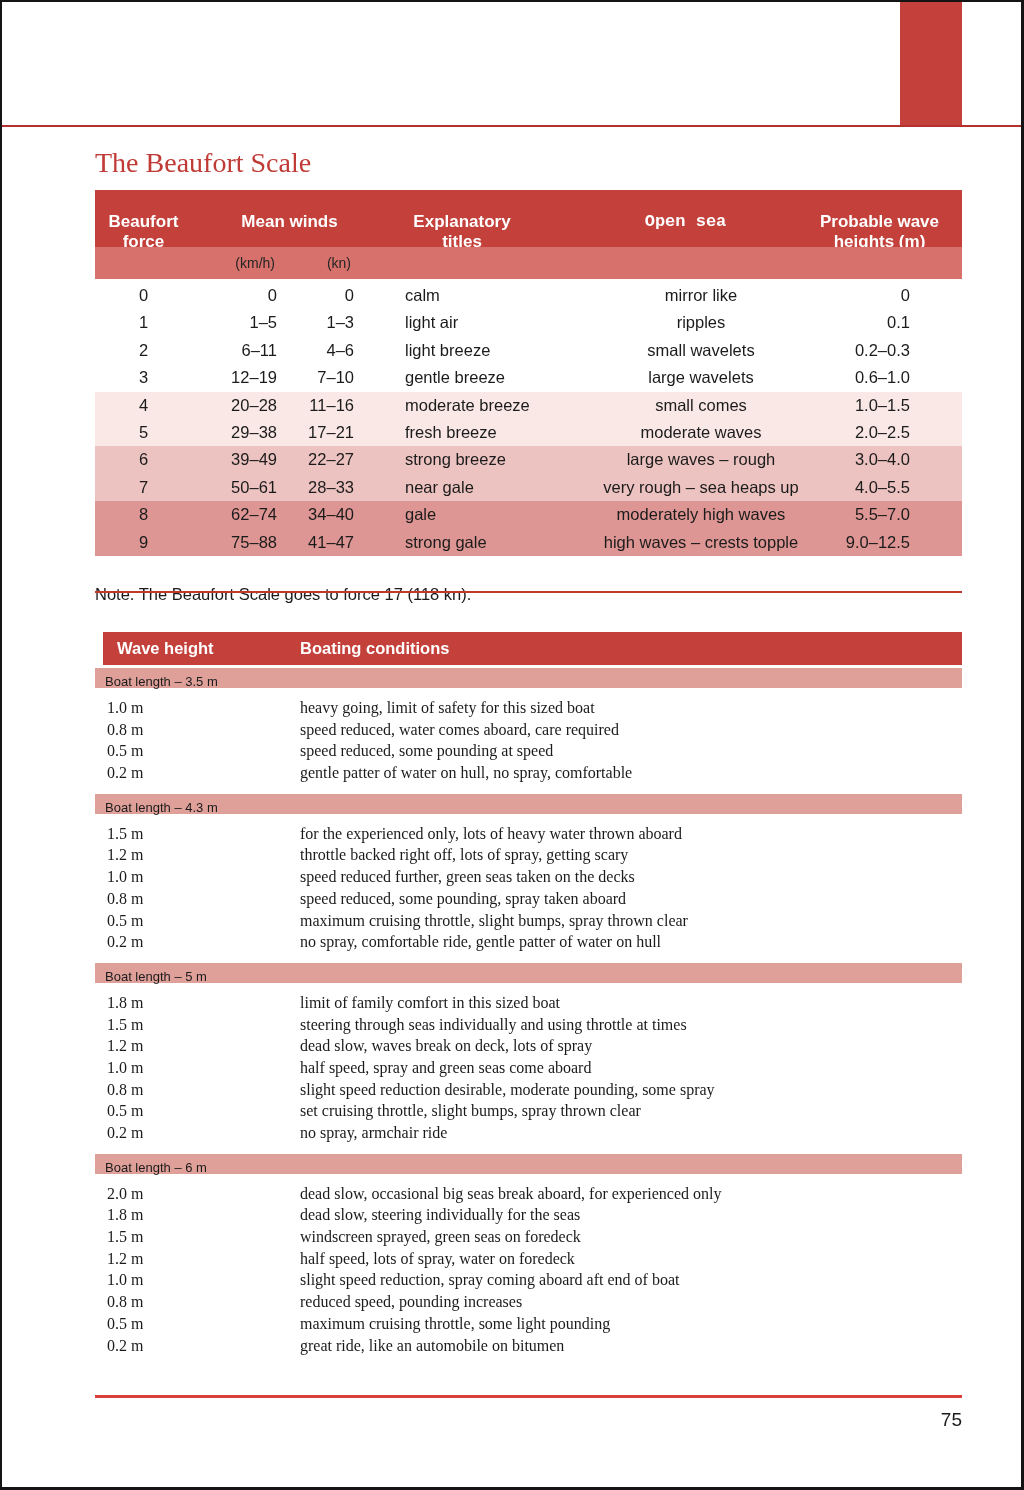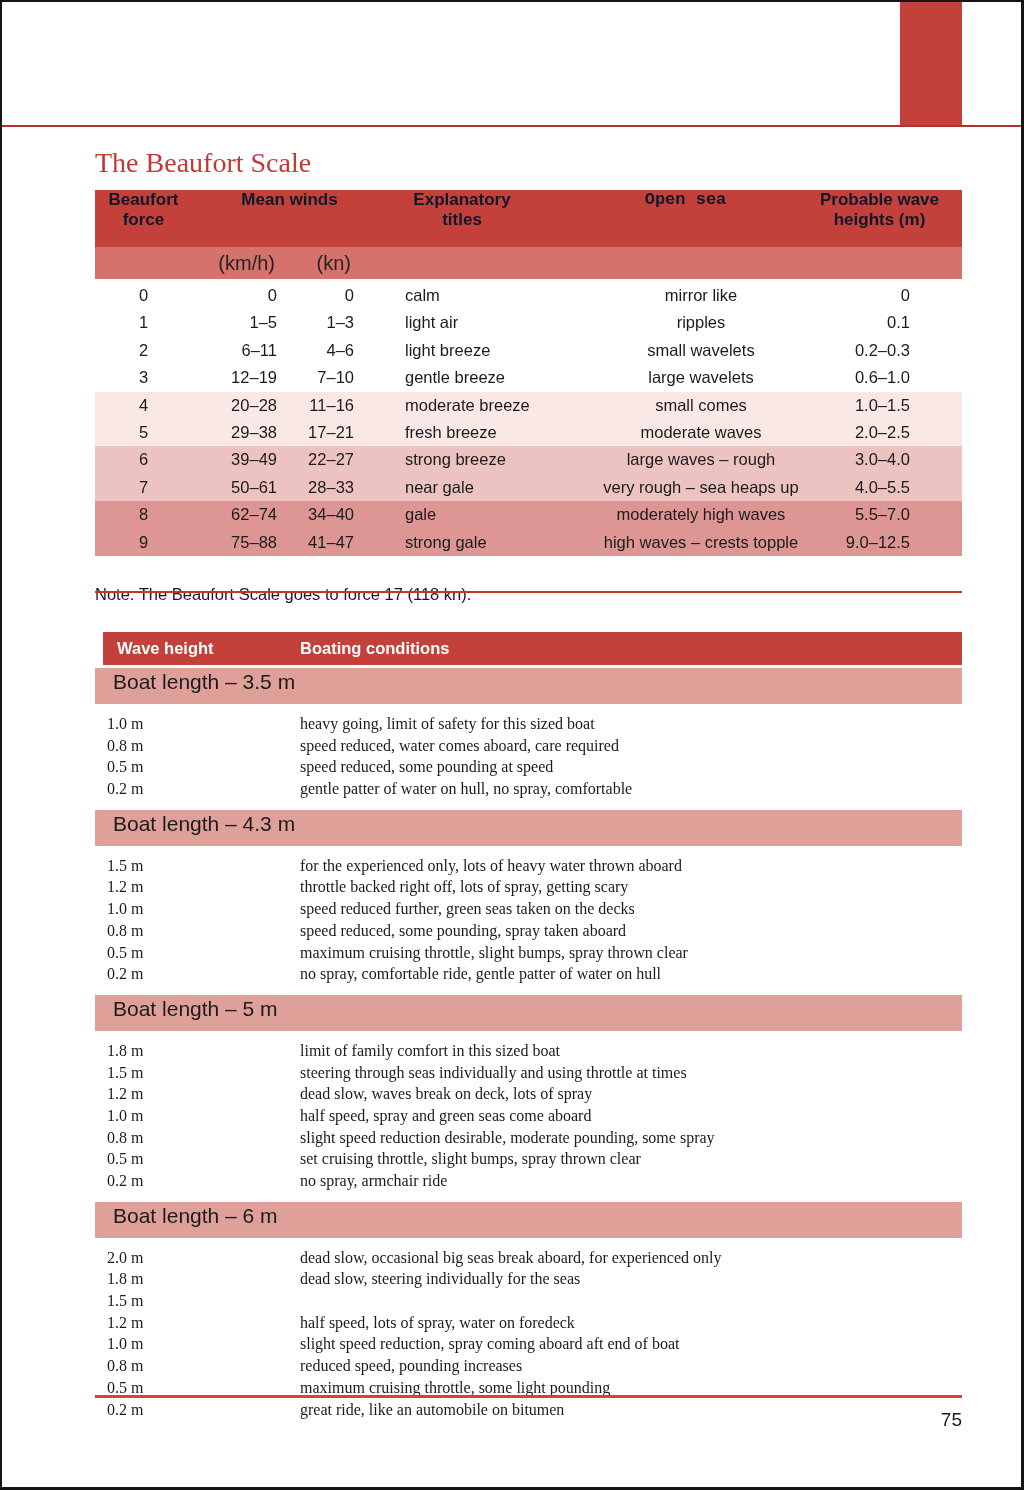--- a/index.html
+++ b/index.html
@@ -22,32 +22,32 @@
   .title{
     position:absolute;left:93px;top:146px;margin:0;
     font-family:"Liberation Serif","DejaVu Serif",serif;
     font-weight:normal;font-size:28px;line-height:30px;
     color:var(--title-red,#c03a36);
   }
   
   .beaufort{position:absolute;left:93px;top:188px;width:867px;}
   .b-head{position:relative;height:57px;background:var(--accent-red,#c4403b);}
   .b-head span{
-    position:absolute;top:0;display:block;text-align:center;
-    color:#0f172a;font-weight:bold;font-size:17px;line-height:20px;
+    position:absolute;top:22px;display:block;text-align:center;
+    color:#ffffff;font-weight:bold;font-size:17px;line-height:20px;
   }
   .h-force{left:0;width:97px;}
   .h-winds{left:112px;width:165px;}
   .h-expl{left:307px;width:120px;}
   .h-sea{left:468px;width:245px;font-family:Liberation Mono, monospace;}
   .h-prob{left:712px;width:145px;}
   .b-sub{position:relative;height:32px;background:var(--salmon-dark,#d6716c);}
   .b-sub span{
     position:absolute;top:0;display:block;height:32px;line-height:32px;
-    font-size:20px;color:#242424;text-align:right;box-sizing:border-box;
+    font-size:14px;color:#242424;text-align:right;box-sizing:border-box;
   }
   .u-kmh{left:97px;width:85px;padding-right:2px;}
   .u-kn{left:184px;width:75px;padding-right:3px;}
   .b-body{padding-top:3px;}
   .b-row{
     display:grid;
     grid-template-columns:97px 87px 78px 215px 245px 145px;
     height:27.4px;line-height:27.4px;font-size:16.5px;
   }
   .b-row span{box-sizing:border-box;white-space:nowrap;overflow:hidden;}
@@ -67,22 +67,22 @@
   
   .boating{position:absolute;left:93px;top:630px;width:867px;}
   .bo-head{position:relative;height:33px;background:var(--accent-red,#c4403b);margin-bottom:3px;margin-left:8px;}
   .bo-head span{
     position:absolute;top:0;height:33px;line-height:33px;
     color:#ffffff;font-weight:bold;font-size:16.5px;
   }
   .h-wave{left:14px;}
   .h-cond{left:197px;}
   .bar{
-    height:36px;line-height:28px;background:var(--salmon-light,#e0a09a);
-    padding-left:18px;font-size:21px;color:#1b1b1b;box-sizing:border-box;
+    height:20px;line-height:28px;background:var(--salmon-light,#e0a09a);
+    padding-left:10px;font-size:13px;color:#1b1b1b;box-sizing:border-box;
   }
   .rows{padding:9px 0 10px 0;font-family:Liberation Serif, serif;}
   .rows.last{padding-bottom:8px;}
   .r{display:flex;height:21.7px;line-height:21.7px;font-size:16px;}
   .r .wh{width:185px;padding-left:12px;box-sizing:border-box;flex:none;}
   .r .tx{flex:1;white-space:nowrap;overflow:hidden;margin-left:20px;}
   
   .bottom-rule{position:absolute;left:93px;top:1393px;width:867px;height:3px;background:var(--bottom-red,#d94039);}
   .page-number{position:absolute;left:93px;top:1406px;width:867px;text-align:right;font-size:19px;line-height:24px;}
 </style>
@@ -286,20 +286,21 @@
       <div class="r">
         <span class="wh">2.0 m</span>
         <span class="tx">dead slow, occasional big seas break aboard, for experienced only</span>
       </div>
       <div class="r">
         <span class="wh">1.8 m</span>
         <span class="tx">dead slow, steering individually for the seas</span>
       </div>
       <div class="r">
         <span class="wh">1.5 m</span>
+        <span class="tx">windscreen sprayed, green seas on foredeck</span>
       </div>
       <div class="r">
         <span class="wh">1.2 m</span>
         <span class="tx">half speed, lots of spray, water on foredeck</span>
       </div>
       <div class="r">
         <span class="wh">1.0 m</span>
         <span class="tx">slight speed reduction, spray coming aboard aft end of boat</span>
       </div>
       <div class="r">

